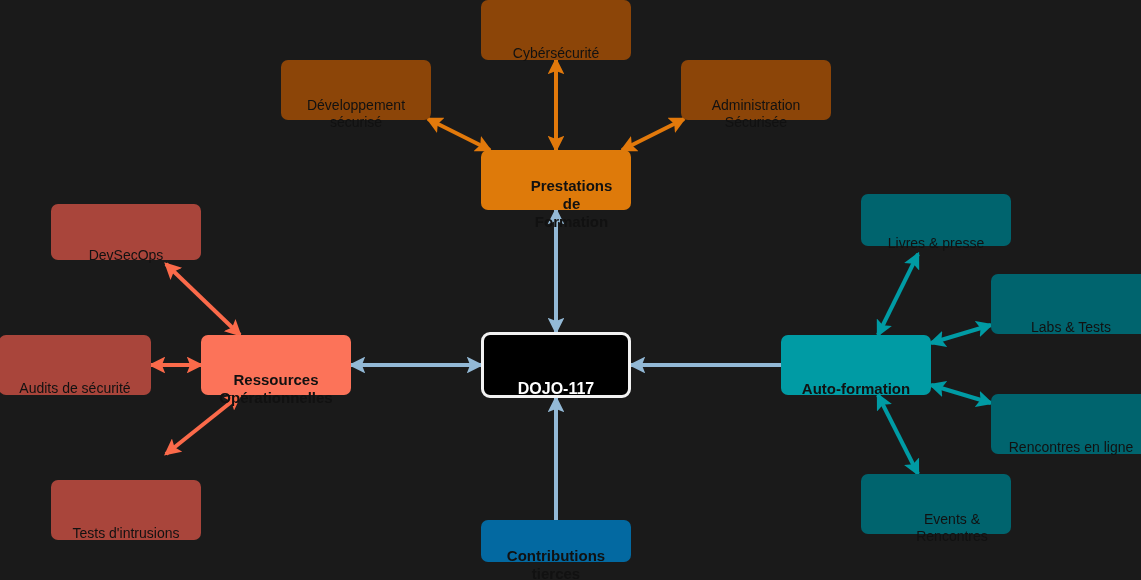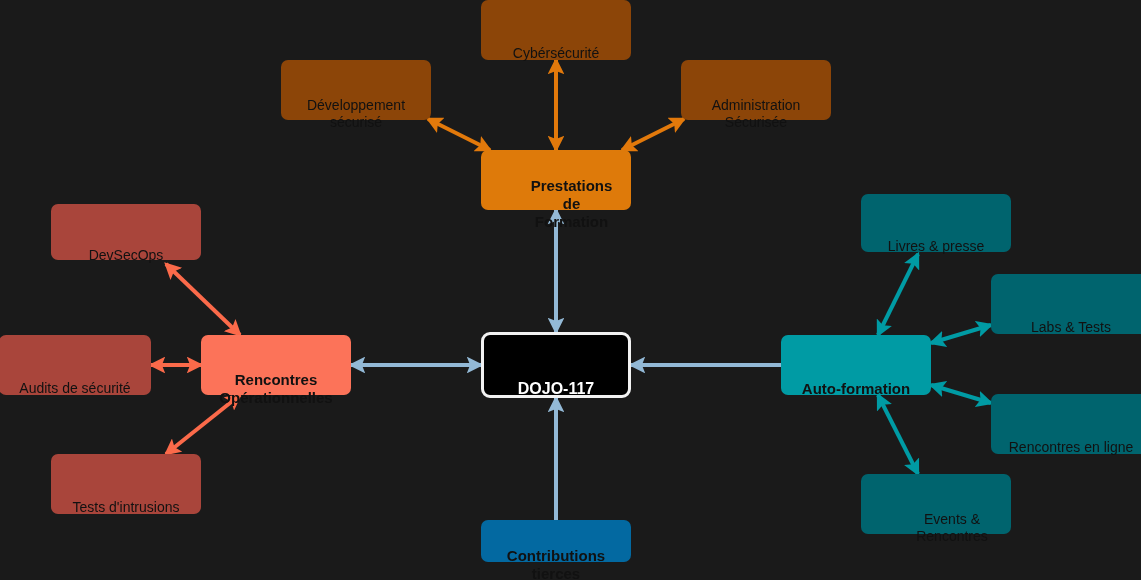--- a/index.html
+++ b/index.html
@@ -120,36 +120,36 @@
       </div>
       <div class="node leaf" style="left: 281px; top: 60px; width: 150px; height: 60px; background: rgb(140, 69, 8);">
         <span class="node-label">Développement
 sécurisé</span>
       </div>
       <div class="node leaf" style="left: 681px; top: 60px; width: 150px; height: 60px; background: rgb(140, 69, 8);">
         <span class="node-label">Administration
 Sécurisée</span>
       </div>
       <div class="node hub" style="left: 201px; top: 335px; width: 150px; height: 60px; background: rgb(252, 115, 89);">
-        <span class="node-label">Rencontres
+        <span class="node-label">Ressources
 Opérationnelles</span>
       </div>
       <div class="node leaf" style="left: 51px; top: 204px; width: 150px; height: 56px; background: rgb(169, 69, 59);">
         <span class="node-label">DevSecOps</span>
       </div>
       <div class="node leaf" style="left: -1px; top: 335px; width: 152px; height: 60px; background: rgb(169, 69, 59);">
         <span class="node-label">Audits de sécurité</span>
       </div>
-      <div class="node leaf" style="left: 51px; top: 454px; width: 150px; height: 60px; background: rgb(169, 69, 59);">
+      <div class="node leaf" style="left: 51px; top: 480px; width: 150px; height: 60px; background: rgb(169, 69, 59);">
         <span class="node-label">Tests d'intrusions</span>
       </div>
       <div class="node hub" style="left: 781px; top: 335px; width: 150px; height: 60px; background: rgb(0, 155, 164);">
         <span class="node-label">Auto-formation</span>
       </div>
-      <div class="node leaf" style="left: 861px; top: 194px; width: 150px; height: 58px; background: rgb(0, 100, 110);">
+      <div class="node leaf" style="left: 861px; top: 194px; width: 150px; height: 52px; background: rgb(0, 100, 110);">
         <span class="node-label">Livres &amp; presse</span>
       </div>
       <div class="node leaf" style="left: 991px; top: 274px; width: 160px; height: 60px; background: rgb(0, 100, 110);">
         <span class="node-label">Labs &amp; Tests</span>
       </div>
       <div class="node leaf" style="left: 991px; top: 394px; width: 160px; height: 60px; background: rgb(0, 100, 110);">
         <span class="node-label">Rencontres en ligne</span>
       </div>
       <div class="node leaf" style="left: 861px; top: 474px; width: 150px; height: 60px; background: rgb(0, 100, 110); padding-left: 40px;">
         <span class="node-label">Events &amp; Rencontres</span>

